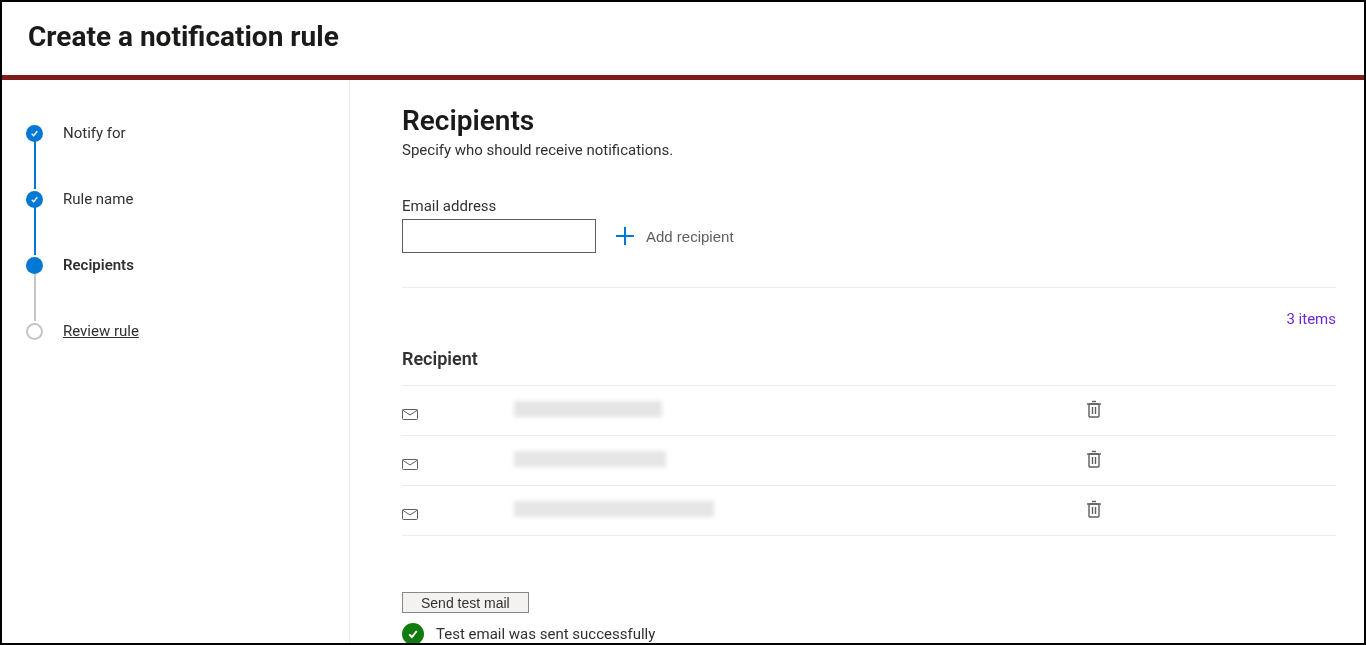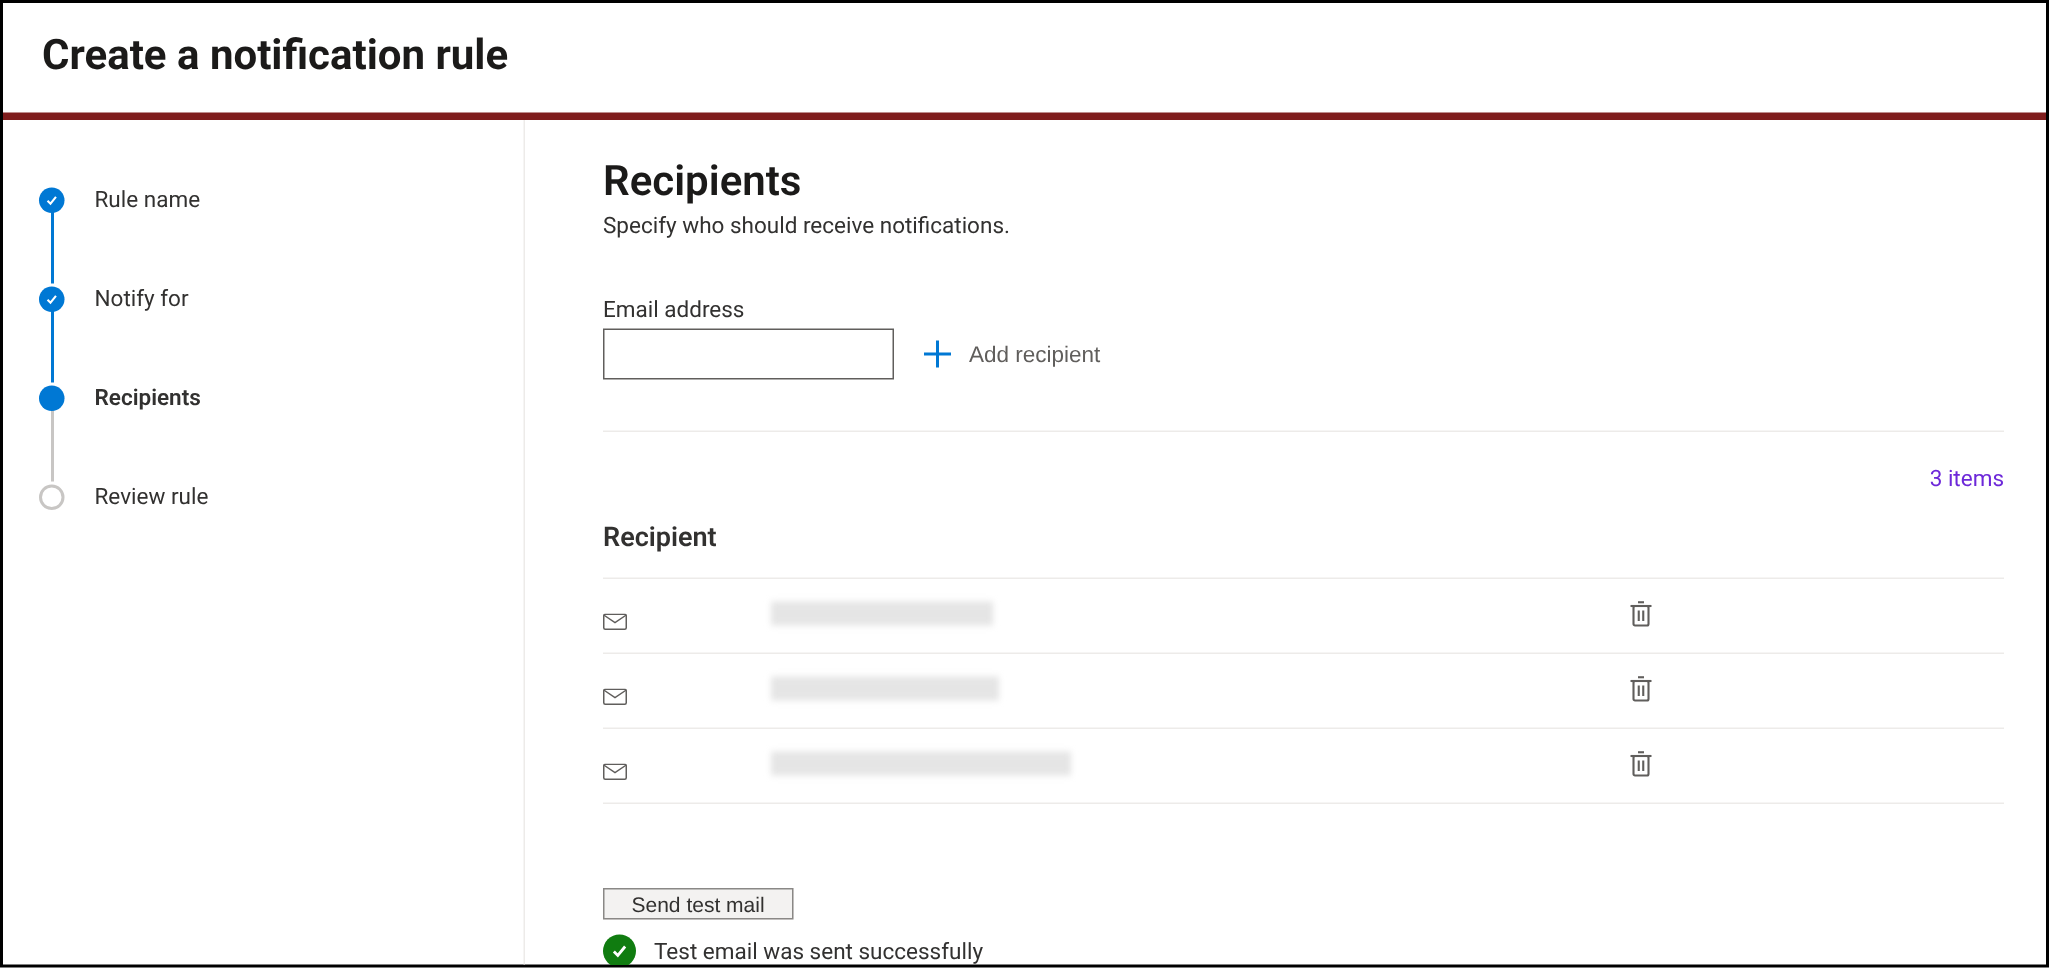--- a/index.html
+++ b/index.html
@@ -40,20 +40,21 @@
     }
     .step {
       position: relative;
       display: flex;
       align-items: center;
       padding-bottom: 48px;
       cursor: pointer;
     }
     .step:last-child {
       padding-bottom: 0;
+      text-decoration: underline;
     }
     .step .connector {
       position: absolute;
       left: 8px;
       top: 17px;
       width: 2px;
       height: 48px;
       background: #0078d4;
     }
     .step:last-child .connector {
@@ -272,30 +273,30 @@
 <div class="layout">
   <nav class="sidebar">
     <ul class="steps" id="steps-list">
         <li class="step" data-state="done">
           <div class="connector"></div>
           <span class="step-icon">
             <svg viewBox="0 0 16 16">
               <polyline points="3,8.5 6.5,12 13,4"></polyline>
             </svg>
           </span>
-          <span class="step-label">Rule name</span>
+          <span class="step-label">Notify for</span>
         </li>
         <li class="step" data-state="done">
           <div class="connector"></div>
           <span class="step-icon">
             <svg viewBox="0 0 16 16">
               <polyline points="3,8.5 6.5,12 13,4"></polyline>
             </svg>
           </span>
-          <span class="step-label">Notify for</span>
+          <span class="step-label">Rule name</span>
         </li>
         <li class="step" data-state="current">
           <div class="connector" style="background: rgb(200, 198, 196);"></div>
           <span class="step-icon"></span>
           <span class="step-label">Recipients</span>
         </li>
         <li class="step" data-state="future">
           <span class="step-icon"></span>
           <span class="step-label">Review rule</span>
         </li>

